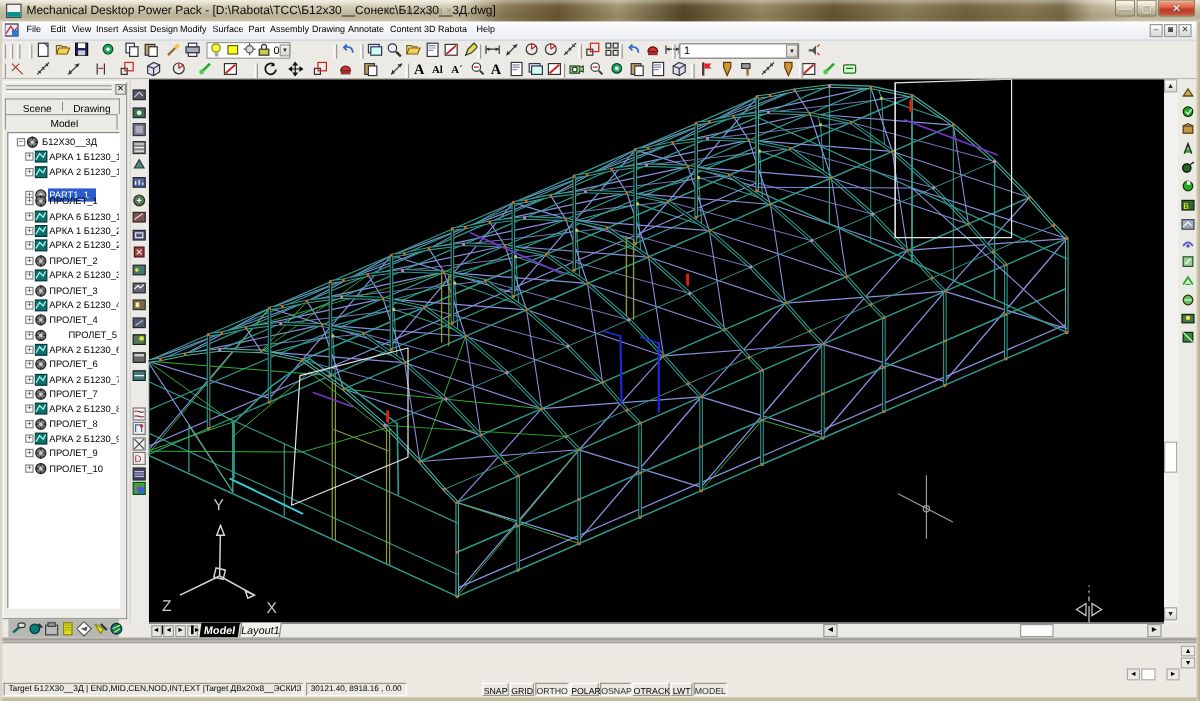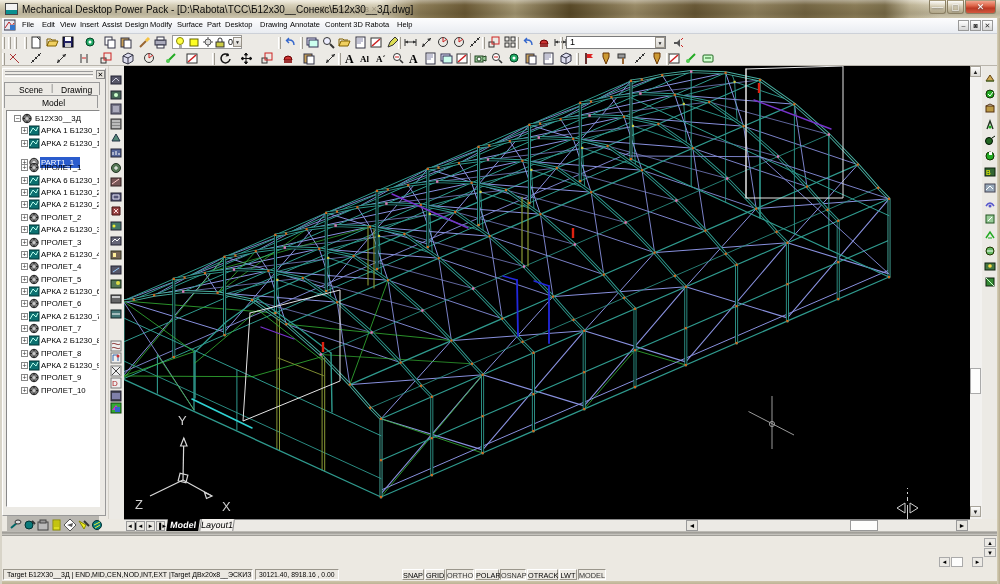--- a/index.html
+++ b/index.html
@@ -70,21 +70,21 @@
 <div class="abs" id="menubar">
       <span class="mi" style="left:22px">File</span>
       <span class="mi" style="left:42px">Edit</span>
       <span class="mi" style="left:60px">View</span>
       <span class="mi" style="left:80px">Insert</span>
       <span class="mi" style="left:102px">Assist</span>
       <span class="mi" style="left:125px">Design</span>
       <span class="mi" style="left:150px">Modify</span>
       <span class="mi" style="left:177px">Surface</span>
       <span class="mi" style="left:207px">Part</span>
-      <span class="mi" style="left:225px">Desktop</span>
+      <span class="mi" style="left:225px">Assembly</span>
       <span class="mi" style="left:260px">Drawing</span>
       <span class="mi" style="left:290px">Annotate</span>
       <span class="mi" style="left:325px">Content 3D</span>
       <span class="mi" style="left:365px">Rabota</span>
       <span class="mi" style="left:397px">Help</span>
       <span class="mi" style="left:4px;top:1px;width:13px;height:12px"><svg width="13" height="13">
           <rect x="0" y="1" width="11" height="10" fill="#e8e8f0" stroke="#334"></rect>
           <path d="M1 9 L5 3 L8 7 L10 4" stroke="#b22" fill="none"></path>
           <rect x="6" y="6" width="5" height="5" fill="#37c"></rect>
         </svg></span>
@@ -506,21 +506,21 @@
               </svg></span>
             <span style="position:absolute;left:33px;top:1px;color:#000;z-index:2">ПРОЛЕТ_4</span>
           </div>
           <div class="treerow" style="top:160.54999999999995px;width:98px">
             <span style="position:absolute;left:13px;top:2px;width:7px;height:7px;border:1px solid #888;background:#fff;font-size:7px;line-height:5px;text-align:center;color:#333">+</span>
             <span style="position:absolute;left:21px;top:0px"><svg width="11" height="11">
                 <circle cx="5" cy="5.5" r="4.2" fill="#777" stroke="#222"></circle>
                 <circle cx="5" cy="5.5" r="1.5" fill="#ccc"></circle>
                 <path d="M5 1 v2 M5 8 v2 M1 5.5 h2 M7 5.5 h2" stroke="#222"></path>
               </svg></span>
-            <span style="position:absolute;left:33px;top:1px;color:#000;z-index:2">ПРОЛЕТ_5</span>
+            <span style="position:absolute;left:49px;top:1px;color:#000;z-index:2">ПРОЛЕТ_5</span>
           </div>
           <div class="treerow" style="top:172.89999999999998px;width:98px">
             <span style="position:absolute;left:13px;top:2px;width:7px;height:7px;border:1px solid #888;background:#fff;font-size:7px;line-height:5px;text-align:center;color:#333">+</span>
             <span style="position:absolute;left:21px;top:0px"><svg width="11" height="11">
                 <rect x="0" y="1" width="10" height="9" fill="#0c7070" stroke="#033"></rect>
                 <path d="M1 8 L4 3 L7 6 L9 2" stroke="#bfe" fill="none"></path>
               </svg></span>
             <span style="position:absolute;left:33px;top:1px;color:#000;z-index:2">АРКА 2 Б1230_6</span>
           </div>
           <div class="treerow" style="top:185.25px;width:100px">

